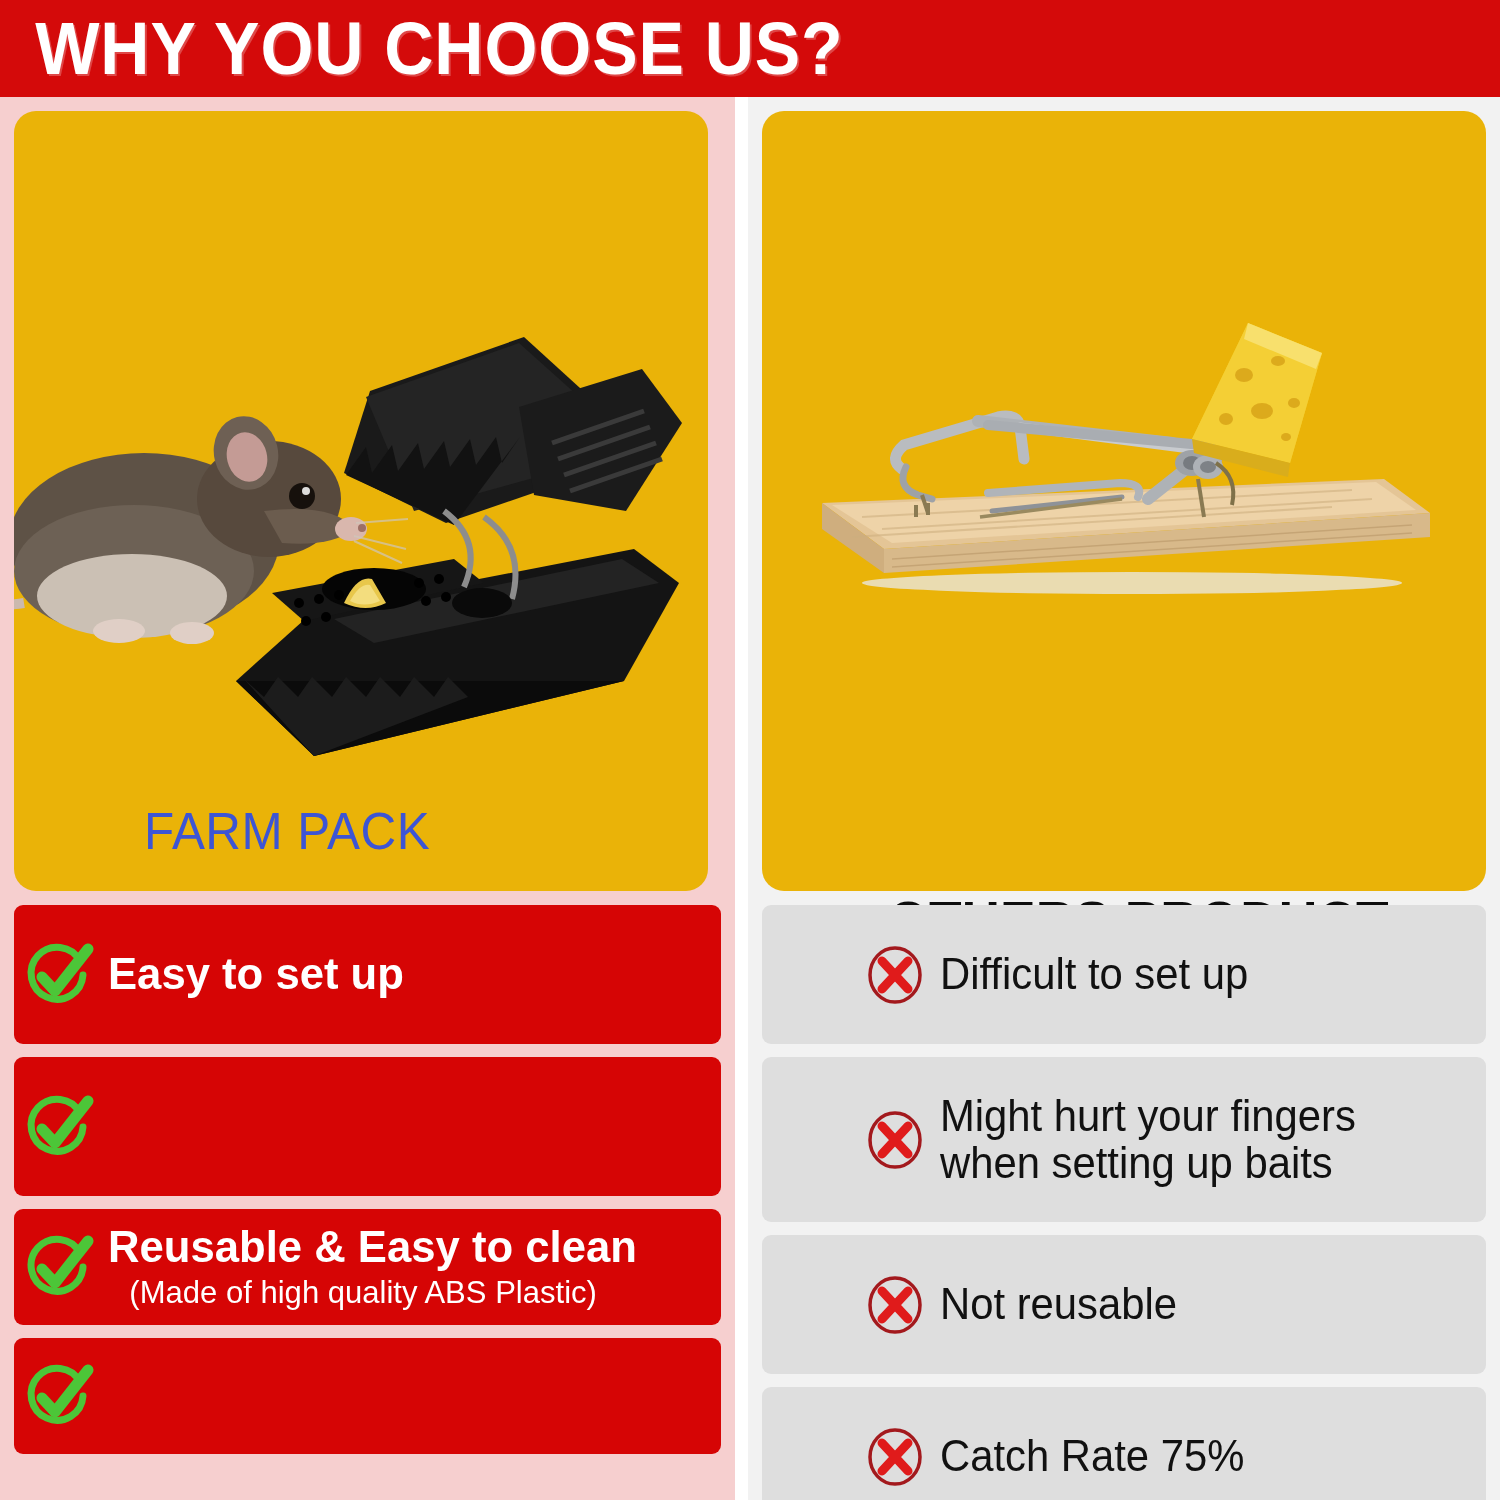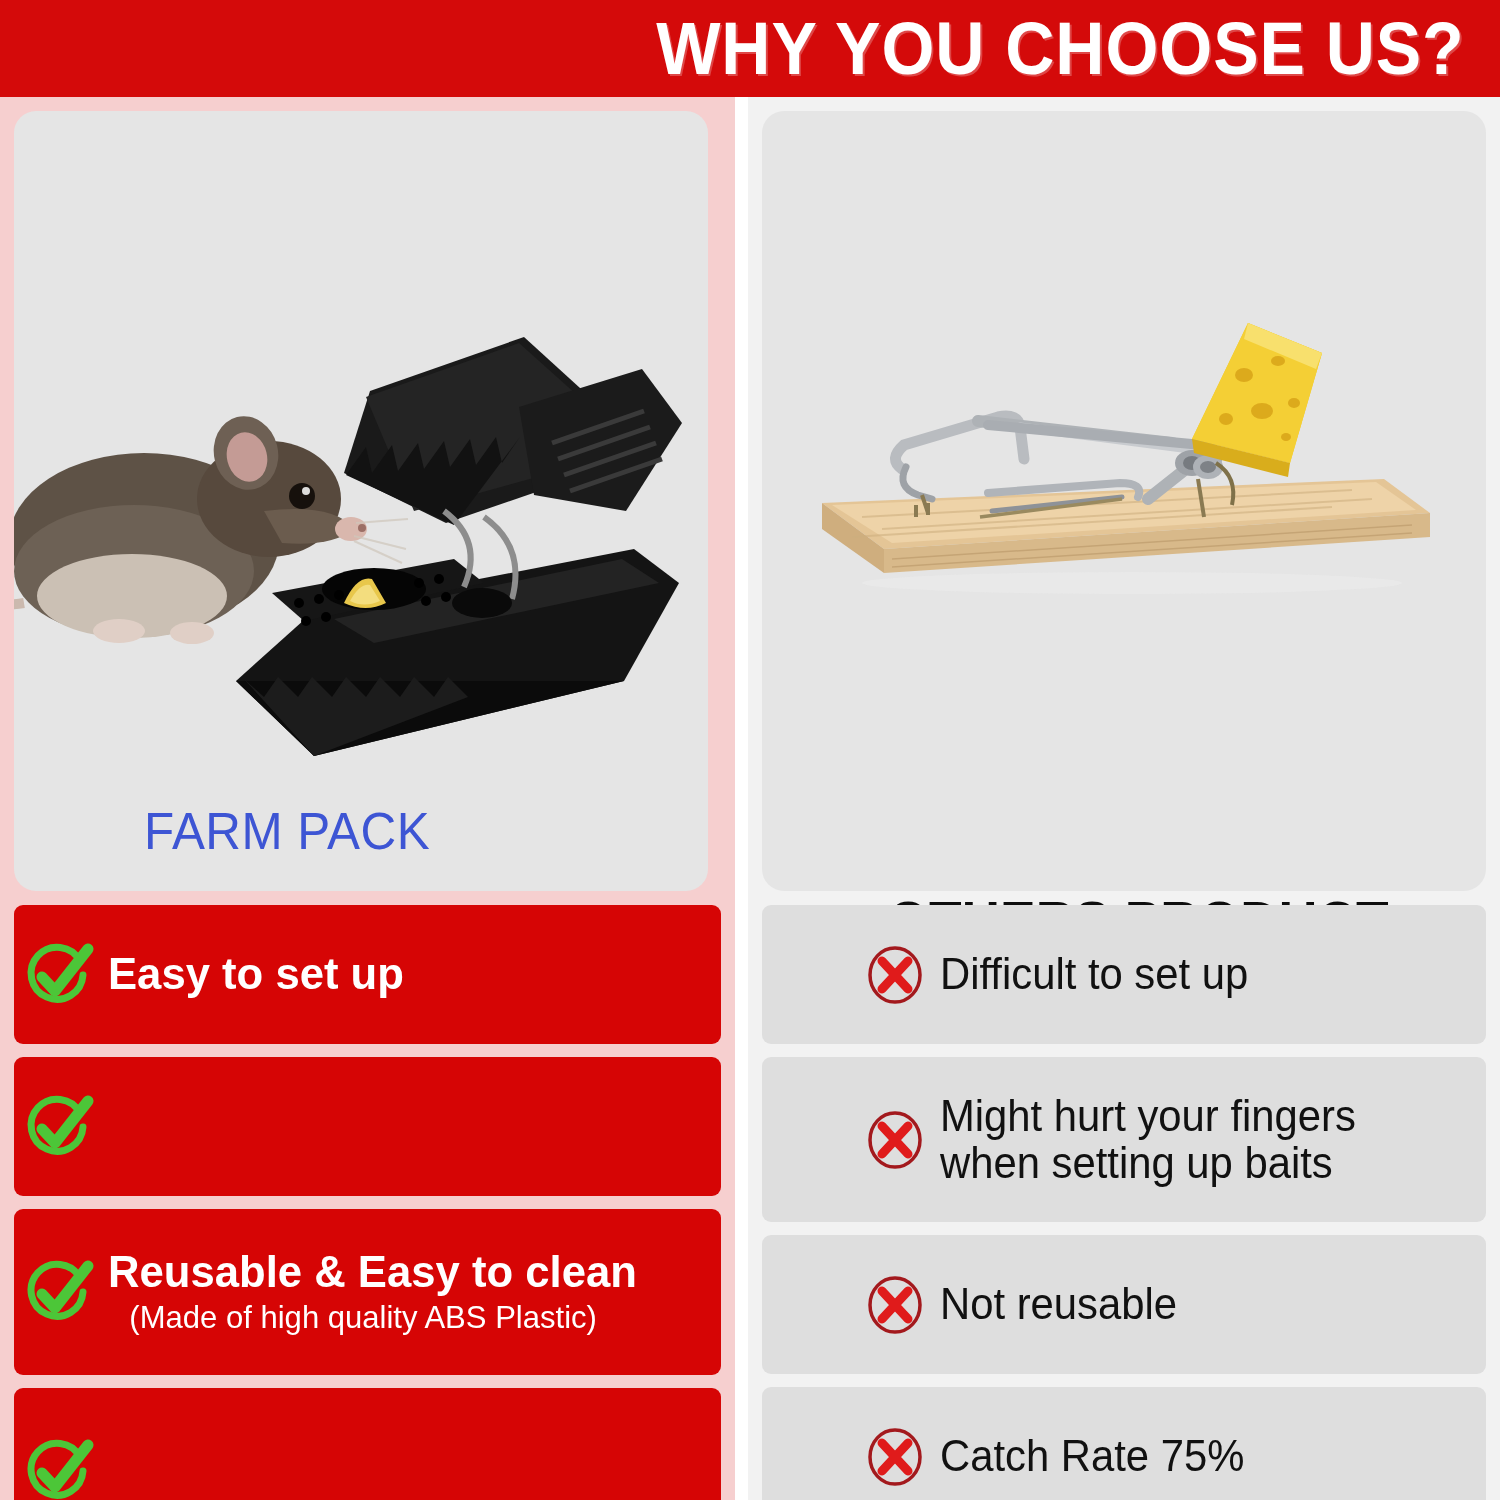--- a/index.html
+++ b/index.html
@@ -8,41 +8,41 @@
     background: #ffffff;
     font-family: "Liberation Sans", sans-serif;
     overflow: hidden;
   }
   #root { position: relative; width: 1500px; height: 1500px; background: #ffffff; }
 
   
   .banner {
     position: absolute; left: 0; top: 0; width: 1500px; height: 97px;
     background: #d40a0a;
-    display: flex; align-items: center; justify-content: flex-end;
+    display: flex; align-items: center; justify-content: flex-start;
   }
   .banner-title {
     color: #ffffff;
     font-size: 74px;
     font-weight: bold;
     letter-spacing: 1px;
     line-height: 1;
     transform: scaleX(0.92);
     text-shadow: 2px 2px 0 rgba(255,255,255,0.25);
     white-space: nowrap;
   }
 
   
   .col { position: absolute; top: 97px; height: 1403px; }
   .col-left  { left: 0;   width: 735px; background: #f6cfcf; }
   .col-right { left: 748px; width: 752px; background: #f2f2f2; }
 
   
   .card {
-    position: absolute; background: #e5e5e5;
+    position: absolute; background: #eab308;
   }
   .card-left {
     left: 14px; top: 14px; width: 694px; height: 780px;
     border-radius: 22px;
   }
   .card-right {
     left: 14px; top: 14px; width: 724px; height: 780px;
     border-radius: 22px;
   }
 
@@ -77,21 +77,21 @@
 
   .row {
     display: flex; align-items: center;
     border-radius: 9px;
     margin-bottom: 13px;
     padding-left: 8px;
   }
   .row-pro { background: #d60505; height: 139px; }
   .row-con { background: #dedede; height: 139px; padding-left: 104px; }
 
-  .row-tall-pro { height: 166px; }
+  .row-tall-pro { height: 116px; }
   .row-tall-con { height: 165px; }
 
   .row-text-wrap { display: flex; flex-direction: column; justify-content: center; }
 
   .feat-main {
     color: #ffffff; font-size: 45px; font-weight: bold;
     line-height: 1.08; white-space: nowrap;
     transform: scaleX(0.97); transform-origin: left center;
   }
   .feat-sub {

